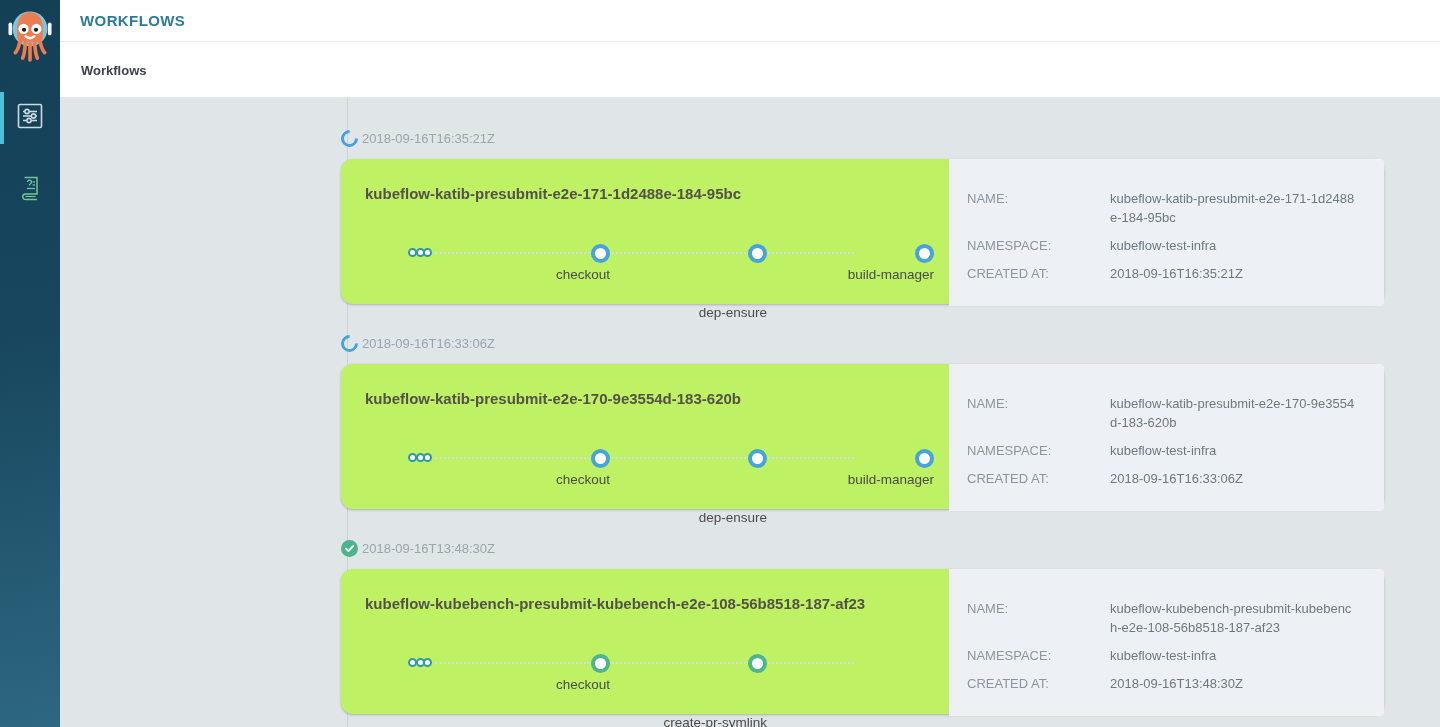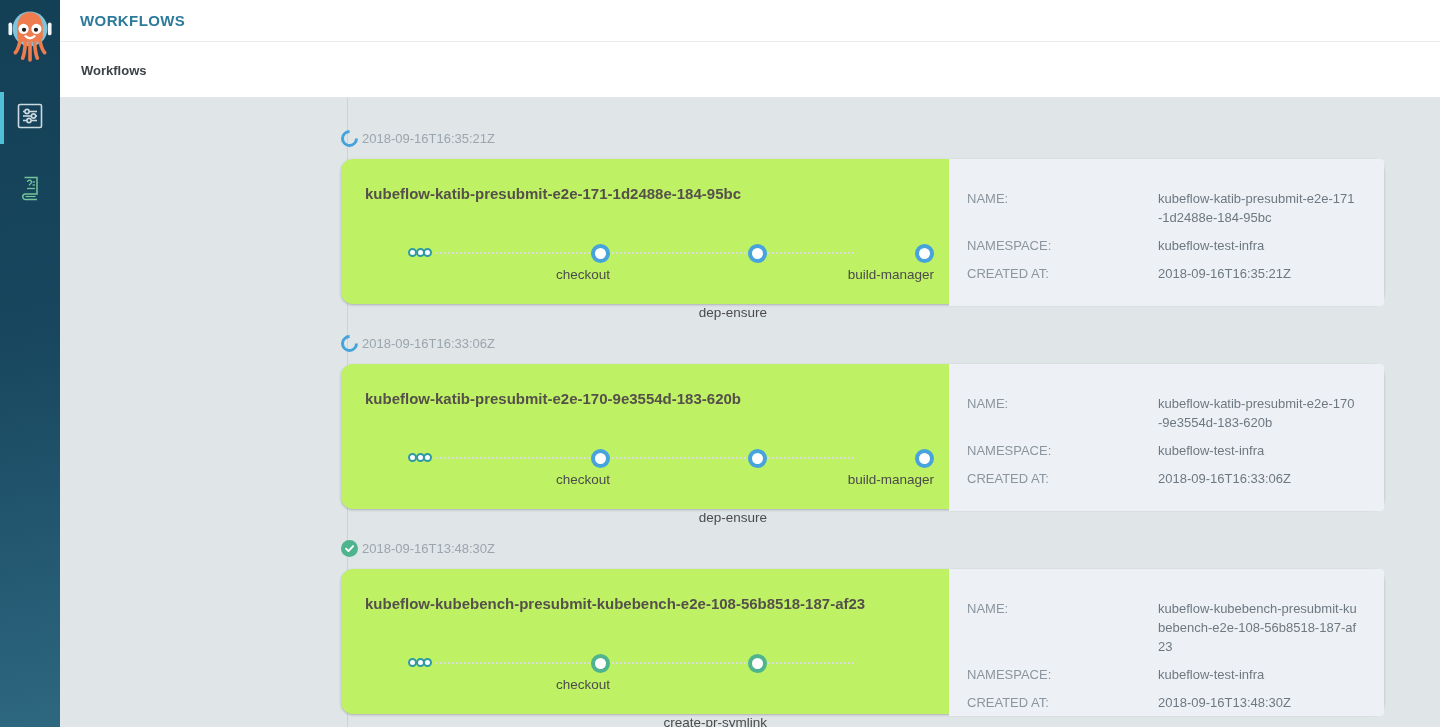--- a/index.html
+++ b/index.html
@@ -55,21 +55,21 @@
     flex-direction:column; align-items:flex-end; }
   .step-circle { width:19px; height:19px; border:4px solid #46a3dc;
     border-radius:50%; background:#fff; }
   .card.succeeded .step-circle { border-color:#4eb48e; }
   .step-label { margin-top:4px; font-size:13.5px; color:#4b4b4b; }
   .step.s1 { left:109px; } .step.s2 { left:266px;gap:38px; } .step.s3 { left:433px; }
 
   
   .card-panel { width:435px; height:147px; background:#edf1f5;
     border-radius:0 4px 4px 0; padding:30px 26px 0 18px; }
-  .detail-row { display:flex; margin-bottom:9px;gap:48px; }
+  .detail-row { display:flex; margin-bottom:9px; }
   .lbl { width:143px; flex:0 0 143px; font-size:13px; color:#8b959e; line-height:19px; }
   .val { font-size:13px; color:#6e7880; line-height:19px; word-break:break-all; }
 </style>
 </head>
 <body>
 
 <div class="sidebar">
   <div class="logo">
     <svg viewBox="0 0 48 68" width="44" height="66">
       <circle cx="24" cy="24" r="19" fill="#7fc4da"></circle>

